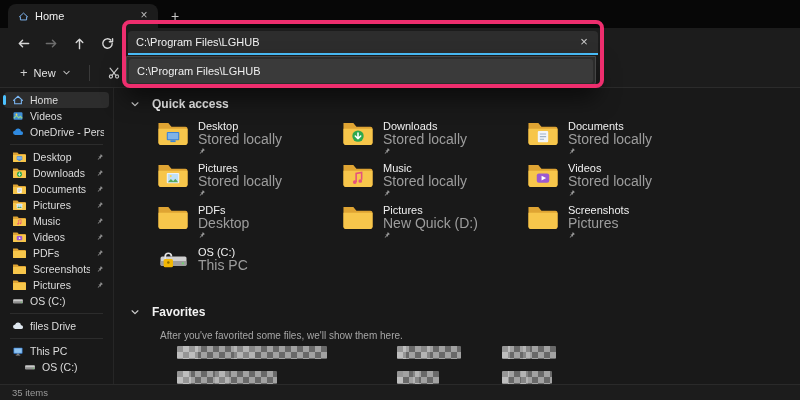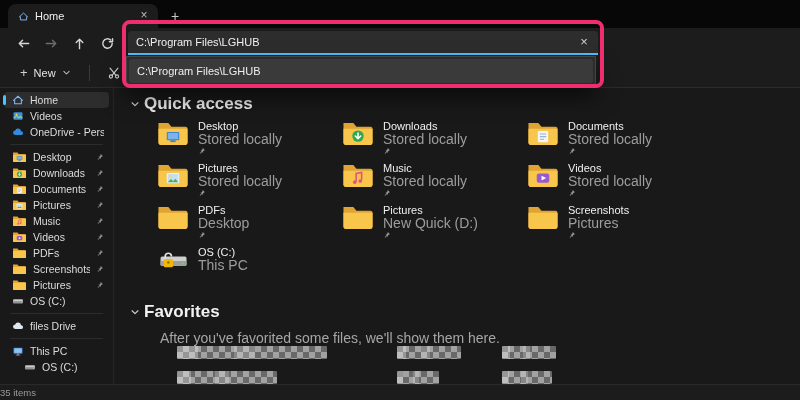--- a/index.html
+++ b/index.html
@@ -53,45 +53,45 @@
   .side-item.selected{background:#2d2d2d;}
   .side-item.selected::before{content:"";position:absolute;left:-1px;top:3px;bottom:3px;width:2.5px;border-radius:2px;background:#4cc2ff;}
   .side-item.indent{padding-left:20px;}
   .ic16{width:12px;height:12px;flex:none;}
   .ic32{width:15px;height:12px;flex:none;}
   .side-label{flex:1;white-space:nowrap;overflow:hidden;}
   .side-pin{width:8px;height:8px;flex:none;color:#8f8f8f;}
   .side-sep{height:1px;background:#2c2c2c;margin:4px 10px;}
 
   .main{flex:1;position:relative;padding:6px 0 0 12px;overflow:hidden;}
-  .section-head{display:flex;align-items:center;gap:4px;height:20px;padding-left:4px;font-size:17px;font-weight:bold;color:#f2f2f2;}
+  .section-head{display:flex;align-items:center;gap:12px;height:20px;padding-left:4px;font-size:12px;font-weight:bold;color:#f2f2f2;}
   .sec-chev{width:10px;height:10px;color:#cfcfcf;flex:none;}
   .grid{margin:6px 0 0 30px;display:grid;grid-template-columns:185px 185px 185px;row-gap:4px;}
   .tile{display:flex;gap:8px;height:38px;align-items:flex-start;}
   .tile-icon{width:34px;height:27px;flex:none;}
   .tile-name{font-size:11px;line-height:13px;color:#f0f0f0;white-space:nowrap;}
   .tile-sub{font-size:14px;line-height:12px;color:#9d9d9d;white-space:nowrap;}
   .tile-pin{width:8px;height:8px;color:#9a9a9a;margin-top:2px;}
   .fav-head{margin-top:18px;}
-  .fav-empty{margin:8px 0 0 34px;font-size:14px;color:#a6a6a6;}
+  .fav-empty{margin:8px 0 0 34px;font-size:10px;color:#a6a6a6;}
 
   
   .mz{position:absolute;height:13px;border-radius:1px;
       background-image:
         linear-gradient(90deg, rgba(255,255,255,.30) 0 14%, rgba(0,0,0,0) 14% 38%, rgba(255,255,255,.20) 38% 52%, rgba(0,0,0,0) 52% 100%),
         repeating-conic-gradient(#a2a2a2 0% 25%, #696969 0% 50%);
       background-size:100% 100%, 12px 12px;}
   #mz1a{left:63px;top:258px;width:150px}
   #mz1b{left:283px;top:258px;width:64px}
   #mz1c{left:388px;top:258px;width:54px}
   #mz2a{left:63px;top:283px;width:100px}
   #mz2b{left:283px;top:283px;width:42px}
   #mz2c{left:388px;top:283px;width:50px}
 
-  .statusbar{position:absolute;left:0;bottom:0;width:100%;height:16px;background:#1c1c1c;border-top:1px solid #2a2a2a;display:flex;align-items:center;font-size:9.5px;color:#9a9a9a;}
+  .statusbar{position:absolute;left:0;bottom:0;width:100%;height:16px;background:#1c1c1c;border-top:1px solid #2a2a2a;display:flex;align-items:center;padding-left:12px;font-size:9.5px;color:#9a9a9a;}
 </style>
 </head>
 <body>
 
 <svg width="0" height="0" style="position:absolute">
   <defs>
     <symbol id="sym-house" viewBox="0 0 16 16">
         <path d="M2 8.5 8 3l6 5.5" fill="none" stroke="currentColor" stroke-width="1.4" stroke-linecap="round" stroke-linejoin="round"></path>
         <path d="M3.5 8v5h9V8" fill="none" stroke="currentColor" stroke-width="1.4"></path>
       </symbol>

